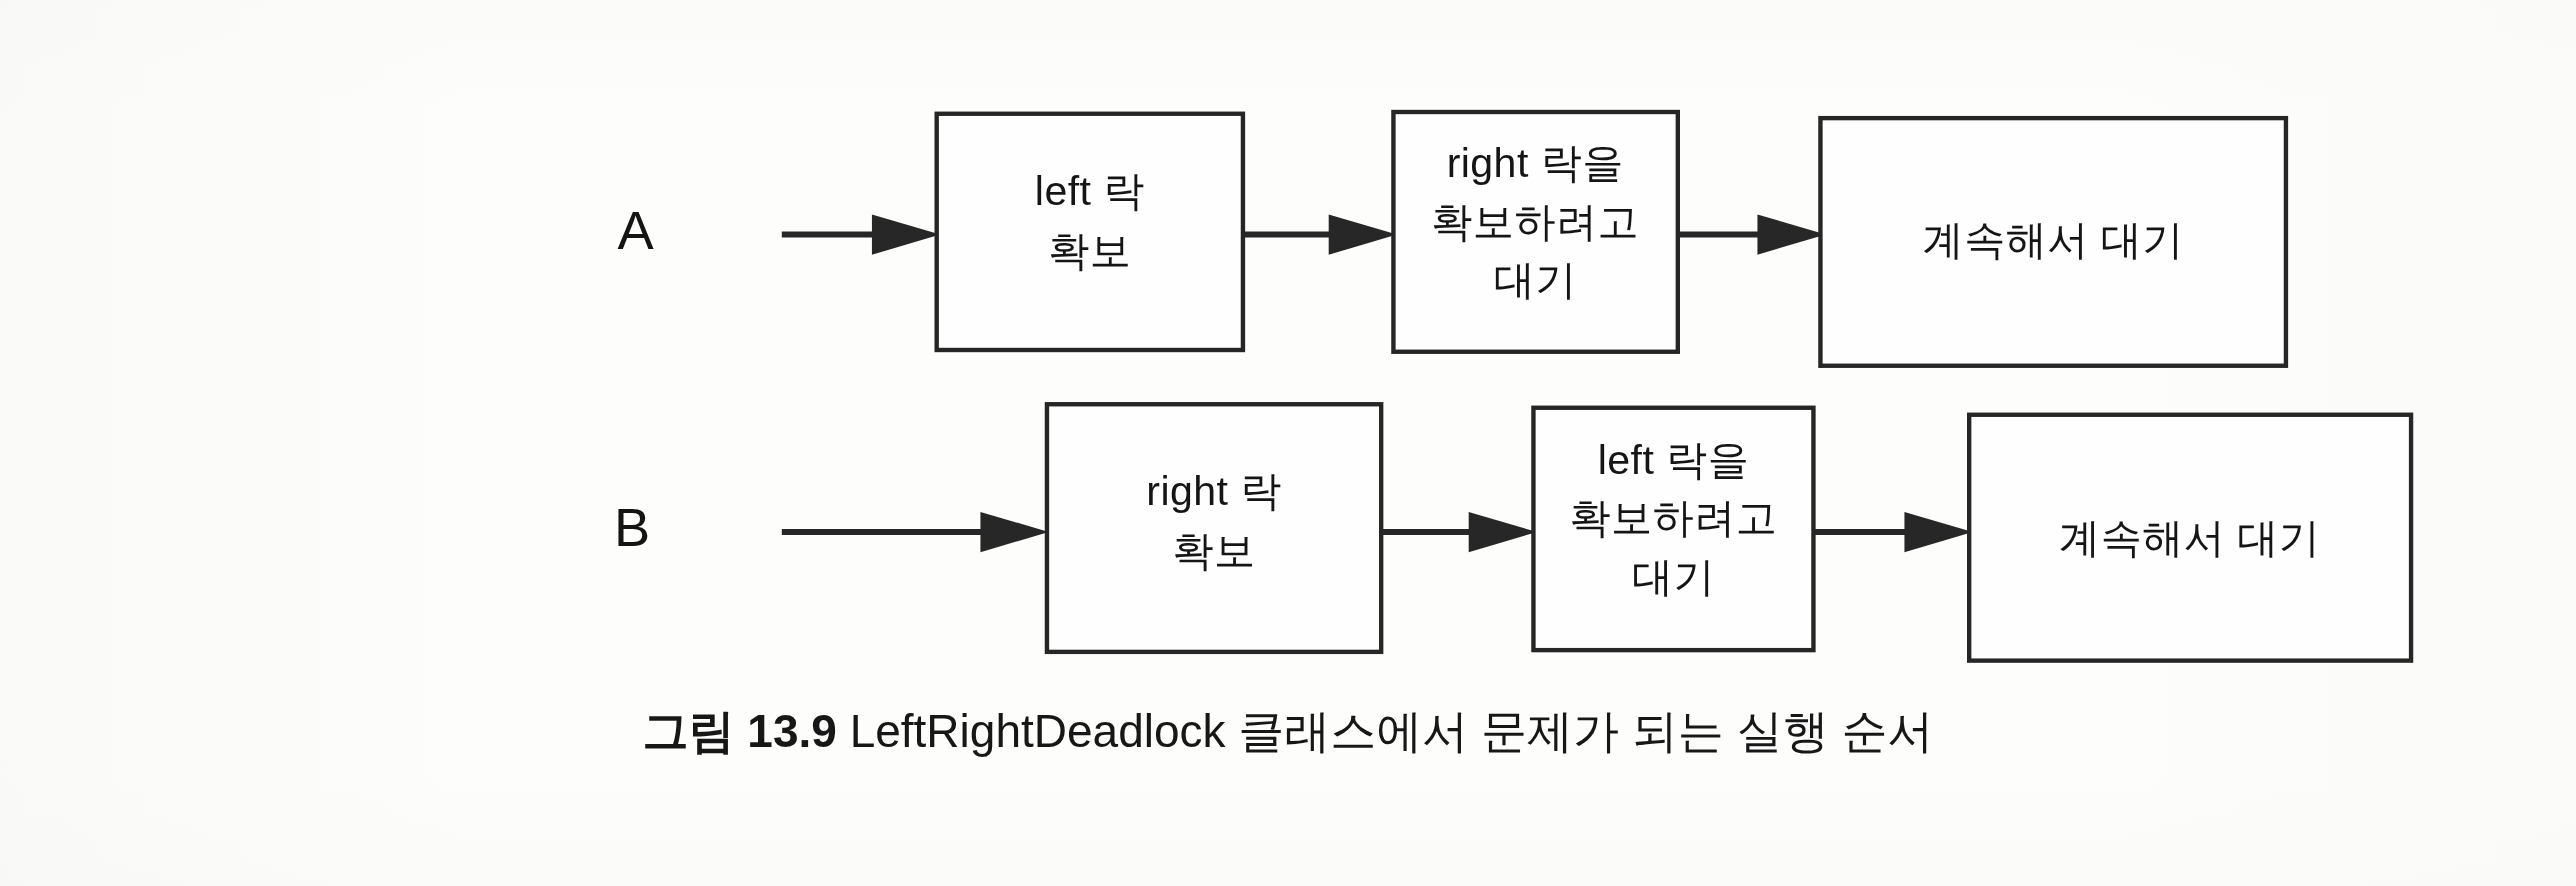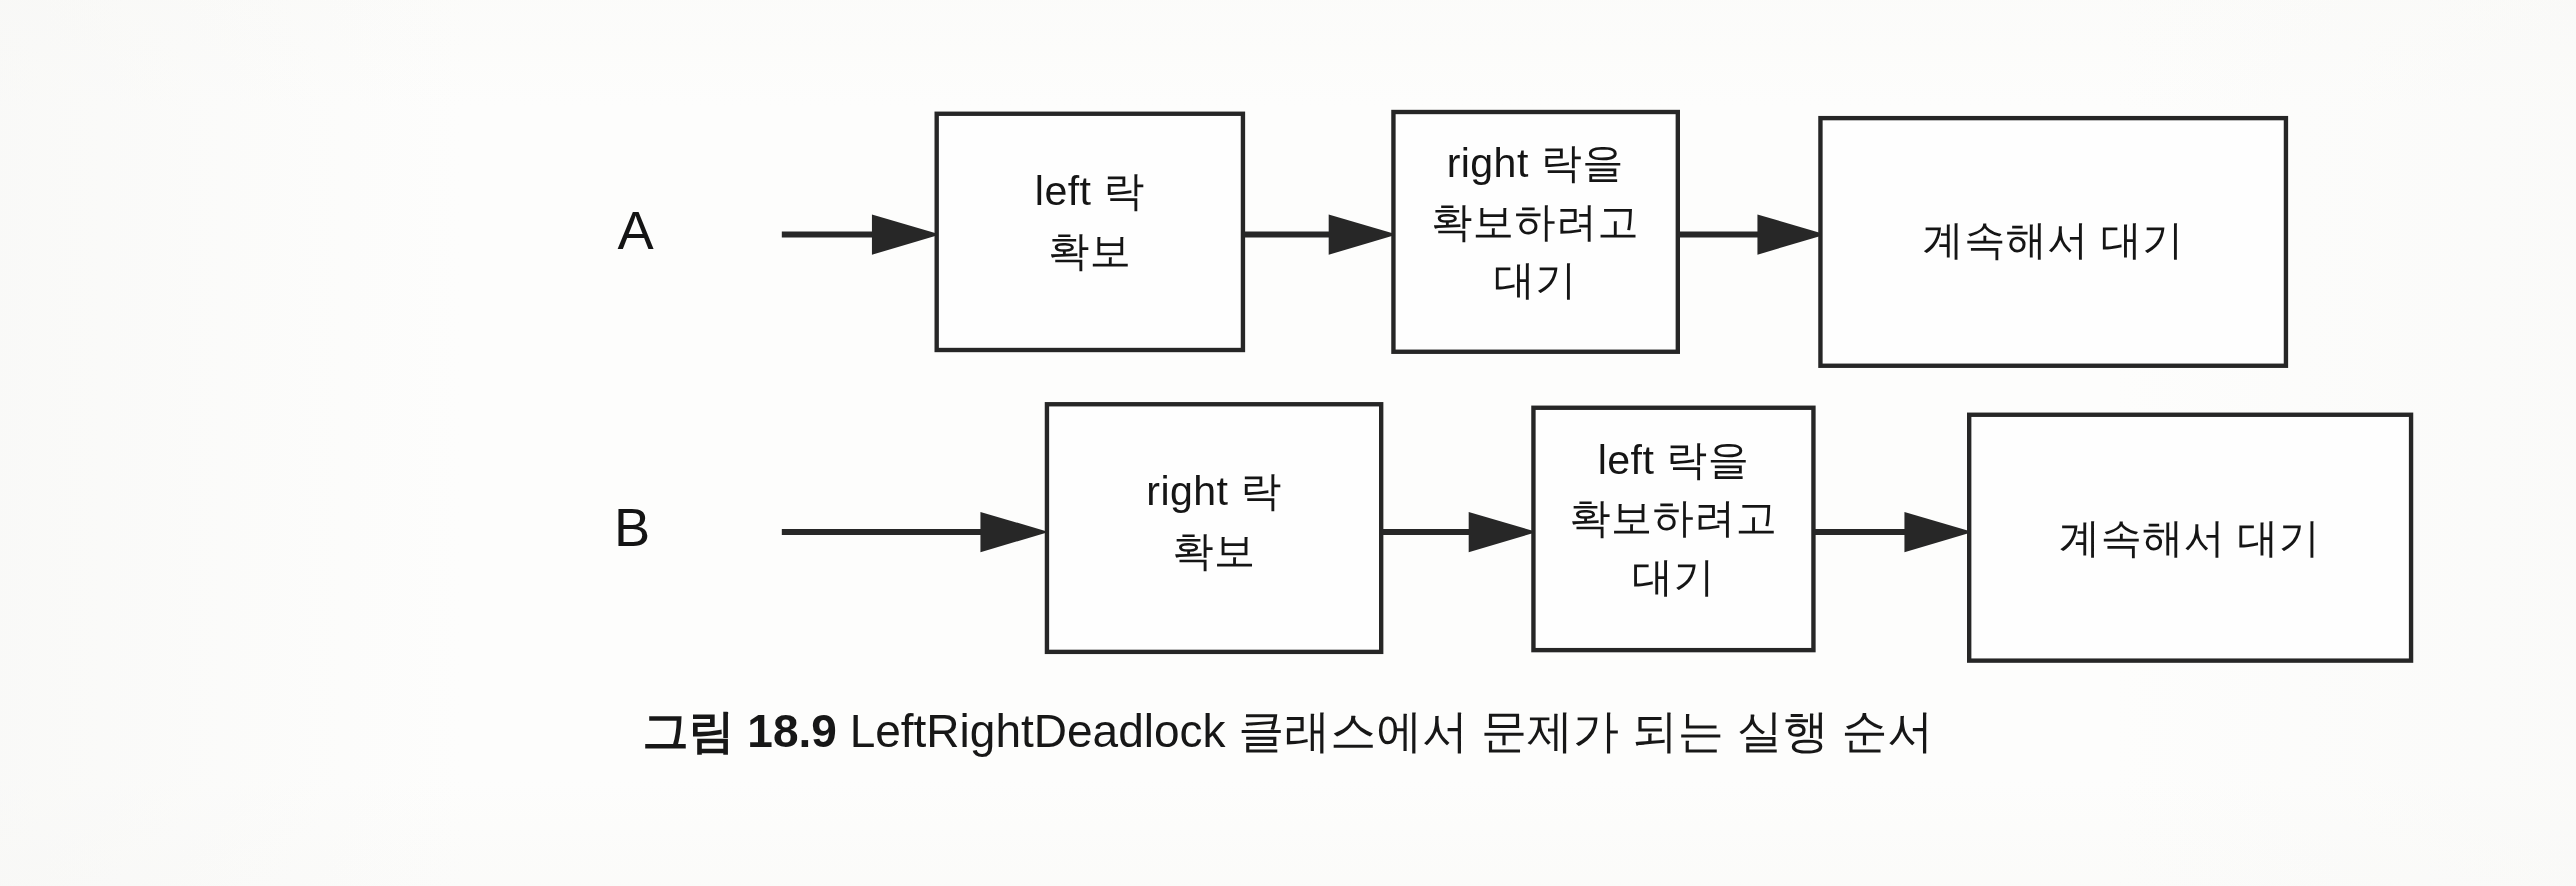--- a/index.html
+++ b/index.html
@@ -150,17 +150,17 @@
       <line class="flow-line" x1="2072" y1="608" x2="2232" y2="608"></line>
       <use href="#arrow-head-shape" x="2176" y="585"></use>
     </g>
 
     <rect class="flow-box" x="2250" y="474" width="505" height="281" rx="0"></rect>
     <text class="box-text" x="2502" y="618">계속해서 대기</text>
 
   </svg>
 
   <div id="caption">
-    <span class="cap-strong">그림 18.9</span><span class="cap-rest"> LeftRightDeadlock 클래스에서 문제가 되는 실행 순서</span>
+    <span class="cap-strong">그림 13.9</span><span class="cap-rest"> LeftRightDeadlock 클래스에서 문제가 되는 실행 순서</span>
   </div>
 
 </div>
 
 
 </body></html>

